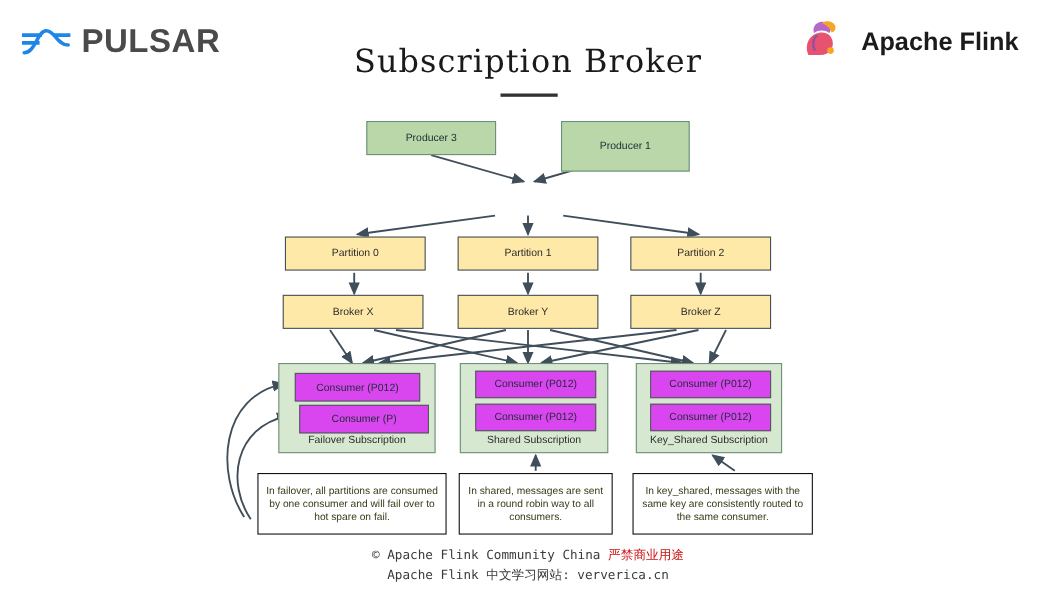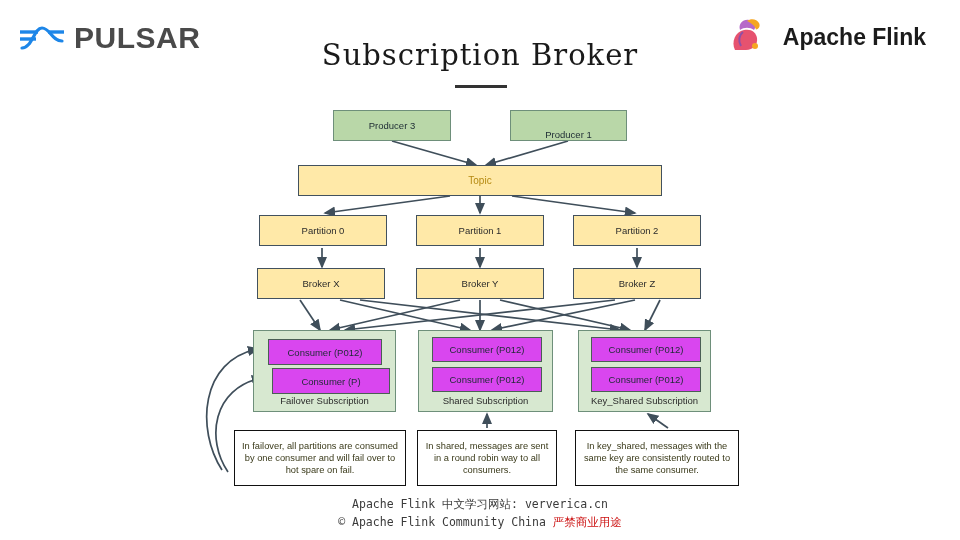--- a/index.html
+++ b/index.html
@@ -117,27 +117,24 @@
 
     <g stroke="#3f4e5a" stroke-width="1.7" fill="none" marker-end="url(#ah)">
       <path d="M487,428 L487,414"></path>
       <path d="M668,428 L648,414"></path>
     </g>
   </svg>
 
   <div class="node producer" style="left:333px;top:110px;width:118px;height:31px;">
     <span>Producer 3</span>
   </div>
-  <div class="node producer" style="left:510px;top:110px;width:117px;height:31px;align-items:flex-end;">
+  <div class="node producer" style="left:510px;top:110px;width:117px;height:46px;">
     <span>Producer 1</span>
   </div>
 
-  <div class="node topic" style="left:298px;top:165px;width:364px;height:31px;">
-    <span>Topic</span>
-  </div>
 
   <div class="node partition" style="left:259px;top:215px;width:128px;height:31px;">
     <span>Partition 0</span>
   </div>
   <div class="node partition" style="left:416px;top:215px;width:128px;height:31px;">
     <span>Partition 1</span>
   </div>
   <div class="node partition" style="left:573px;top:215px;width:128px;height:31px;">
     <span>Partition 2</span>
   </div>
@@ -186,20 +183,20 @@
     <span>In failover, all partitions are consumed by one consumer and will fail over to hot spare on fail.</span>
   </div>
   <div class="callout" style="left:417px;top:430px;width:140px;height:56px;">
     <span>In shared, messages are sent in a round robin way to all consumers.</span>
   </div>
   <div class="callout" style="left:575px;top:430px;width:164px;height:56px;">
     <span>In key_shared, messages with the same key are consistently routed to the same consumer.</span>
   </div>
 
   <div class="footer">
-    <div>Apache Flink 中文学习网站: ververica.cn</div>
     <div>
       <span>© Apache Flink Community China</span>
       <span class="red">严禁商业用途</span>
     </div>
+    <div>Apache Flink 中文学习网站: ververica.cn</div>
   </div>
 
 </div>
 
 </body></html>

